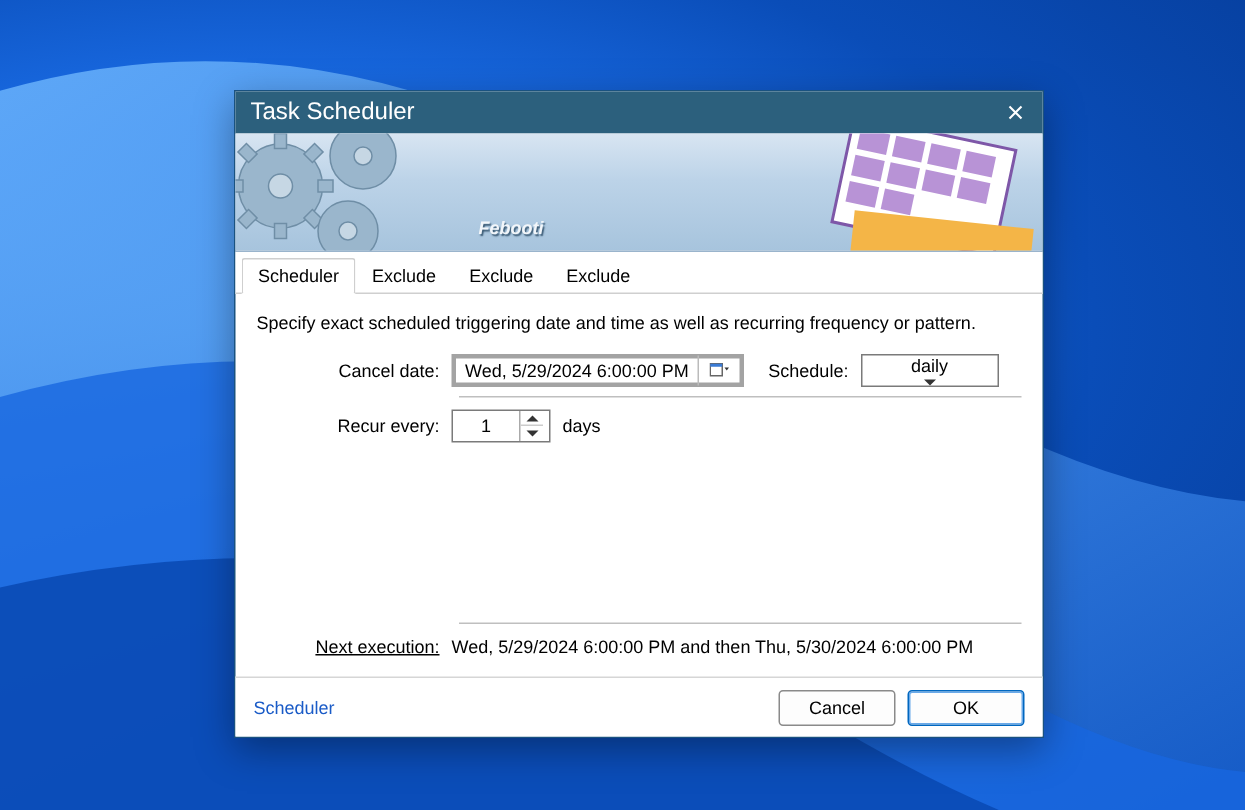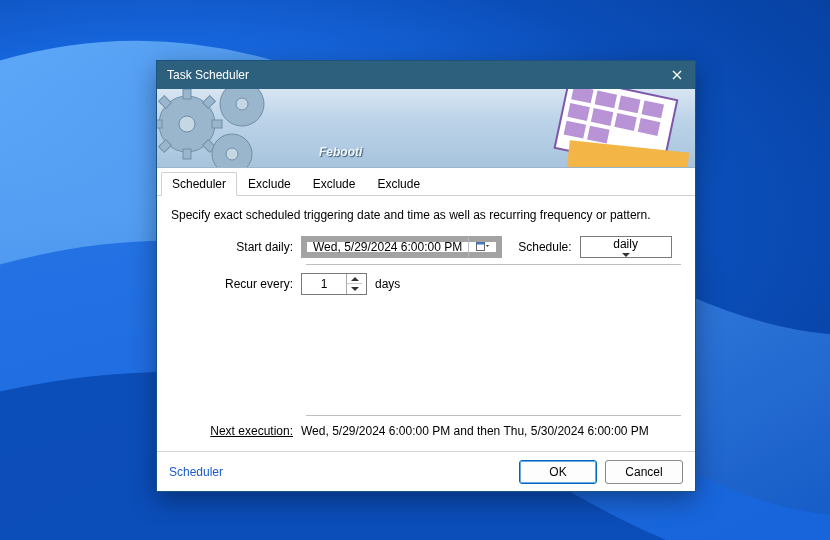--- a/index.html
+++ b/index.html
@@ -28,21 +28,21 @@
     border: 1px solid #1a5280;
     box-shadow: 0 8px 24px rgba(0,0,0,.35);
   }
   .titlebar {
     height: 28px;
     background: #2c607d;
     color: #fff;
     display: flex;
     align-items: center;
     padding: 0 6px 0 10px;
-    font-size: 12px;
+    font-size: 16px;
   }
   .titlebar .title { flex: 1; }
   .titlebar .close {
     width: 24px; height: 20px;
     display: flex; align-items: center; justify-content: center;
     cursor: pointer;
   }
   .titlebar .close svg { width: 10px; height: 10px; }
   .banner {
     height: 79px;
@@ -89,21 +89,21 @@
   .row {
     display: flex;
     align-items: center;
     margin-bottom: 6px;
   }
   .lbl-right { width: 130px; text-align: right; padding-right: 8px; }
   .sep-line { border-top: 1px solid #bfbfbf; margin: 4px 0 8px 135px; }
   .sep-line.full { margin-left: 135px; }
   .dtpicker {
     display: flex; align-items: center;
-    border: 6px solid #a3a3a3;
+    border: 3px solid #a3a3a3;
     height: 22px;
     background: #fff;
   }
   .dtpicker .val { padding: 0 6px; white-space: nowrap; min-width: 158px;}
   .dtpicker .calbtn {
     width: 28px; height: 20px;
     border-left: 1px solid #bbb;
     display:flex; align-items:center; justify-content:center;
     cursor:pointer;
   }
@@ -230,21 +230,21 @@
     <div class="tab active">Scheduler</div>
     <div class="tab">Exclude</div>
     <div class="tab">Exclude</div>
     <div class="tab">Exclude</div>
   </div>
 
   <div class="content">
     <div class="desc">Specify exact scheduled triggering date and time as well as recurring frequency or pattern.</div>
 
     <div class="row">
-      <div class="lbl-right">Start daily:</div>
+      <div class="lbl-right">Cancel date:</div>
       <div class="dtpicker">
         <span class="val">Wed,  5/29/2024  6:00:00 PM</span>
         <div class="calbtn">
           <svg width="14" height="12" viewBox="0 0 14 12">
             <rect x="0.5" y="1.5" width="8" height="8" fill="#fff" stroke="#666"></rect>
             <rect x="0.5" y="1.5" width="8" height="2" fill="#3a7bd5"></rect>
             <path d="M10 4 l3 0 l-1.5 2 z" fill="#333"></path>
           </svg>
         </div>
       </div>
@@ -279,16 +279,16 @@
 
     <div class="next-row">
       <div class="lbl-right">Next execution:</div>
       <div>Wed, 5/29/2024 6:00:00 PM and then Thu, 5/30/2024 6:00:00 PM</div>
     </div>
   </div>
 
   <div class="footer">
     <span class="link">Scheduler</span>
     <span class="spacer"></span>
+    <button class="btn">Cancel</button>
     <button class="btn primary">OK</button>
-    <button class="btn">Cancel</button>
   </div>
 </div>
 
 </body></html>

